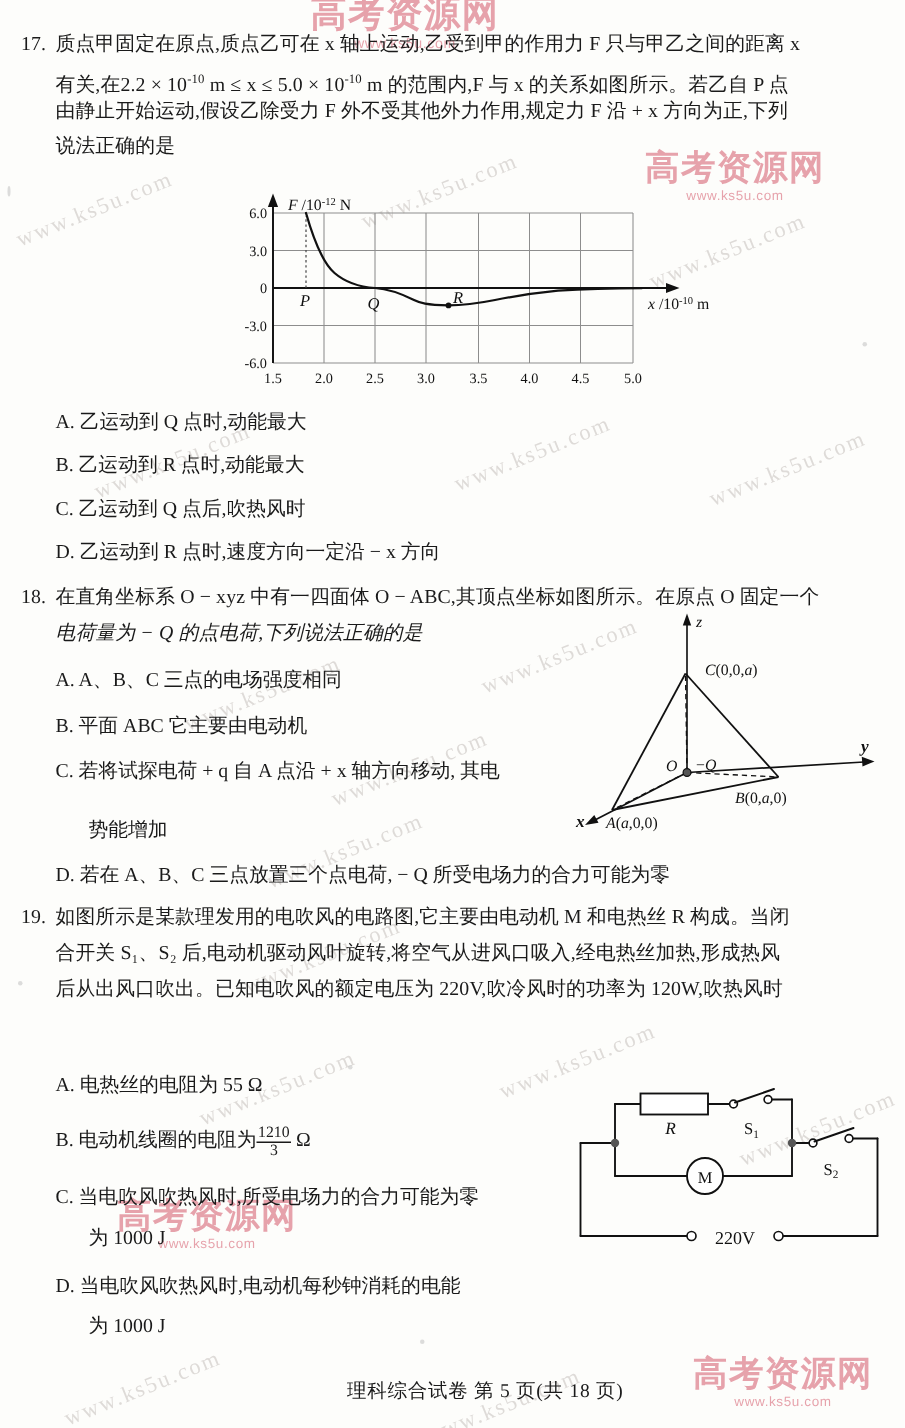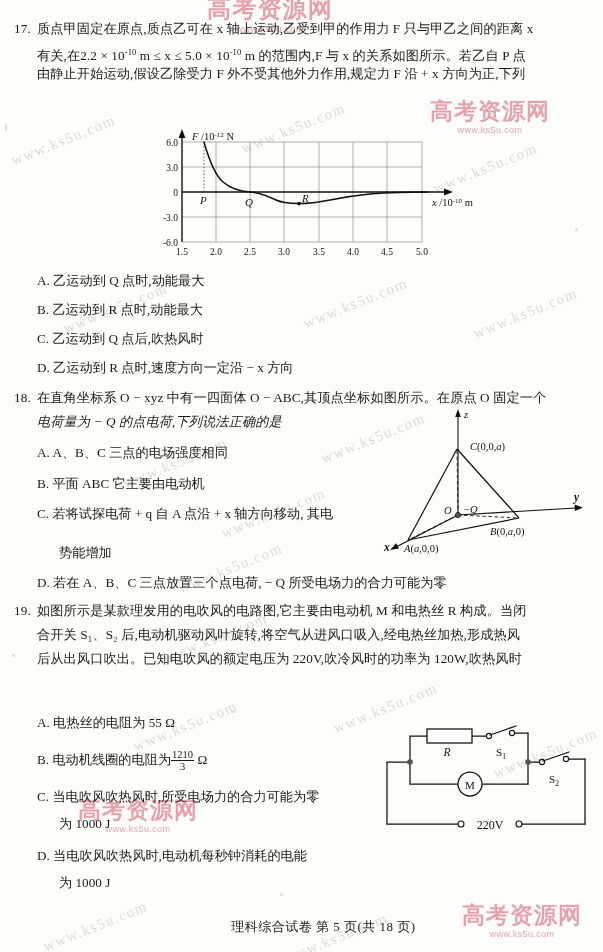--- a/index.html
+++ b/index.html
@@ -146,20 +146,21 @@
 
   <div class="qblock" style="top:18px;">
     <div class="qline" style="position:relative; height:22.5px;">
       <span class="indent-num">17.</span>
       <span class="body-ind">质点甲固定在原点,质点乙可在 x 轴上运动,乙受到甲的作用力 F 只与甲乙之间的距离 x</span>
     </div>
     <div class="qline body-ind" style="height:22.5px;">
       <span>有关,在2.2 × 10</span><span class="sup">-10</span><span> m ≤ x ≤ 5.0 × 10</span><span class="sup">-10</span><span> m 的范围内,F 与 x 的关系如图所示。若乙自 P 点</span>
     </div>
     <div class="qline body-ind" style="height:22.5px;">由静止开始运动,假设乙除受力 F 外不受其他外力作用,规定力 F 沿 + x 方向为正,下列</div>
+    <div class="qline body-ind" style="height:22.5px;">说法正确的是</div>
   </div>
 
   <svg id="graph17" style="left:160px; top:128px;" width="320" height="140" viewBox="0 0 320 140">
 
     <g stroke="#8d8d8d" stroke-width="0.7" fill="none">
       <line x1="22" y1="14" x2="22" y2="114"></line>
       <line x1="56" y1="14" x2="56" y2="114"></line>
       <line x1="90" y1="14" x2="90" y2="114"></line>
       <line x1="124" y1="14" x2="124" y2="114"></line>
       <line x1="159" y1="14" x2="159" y2="114"></line>

